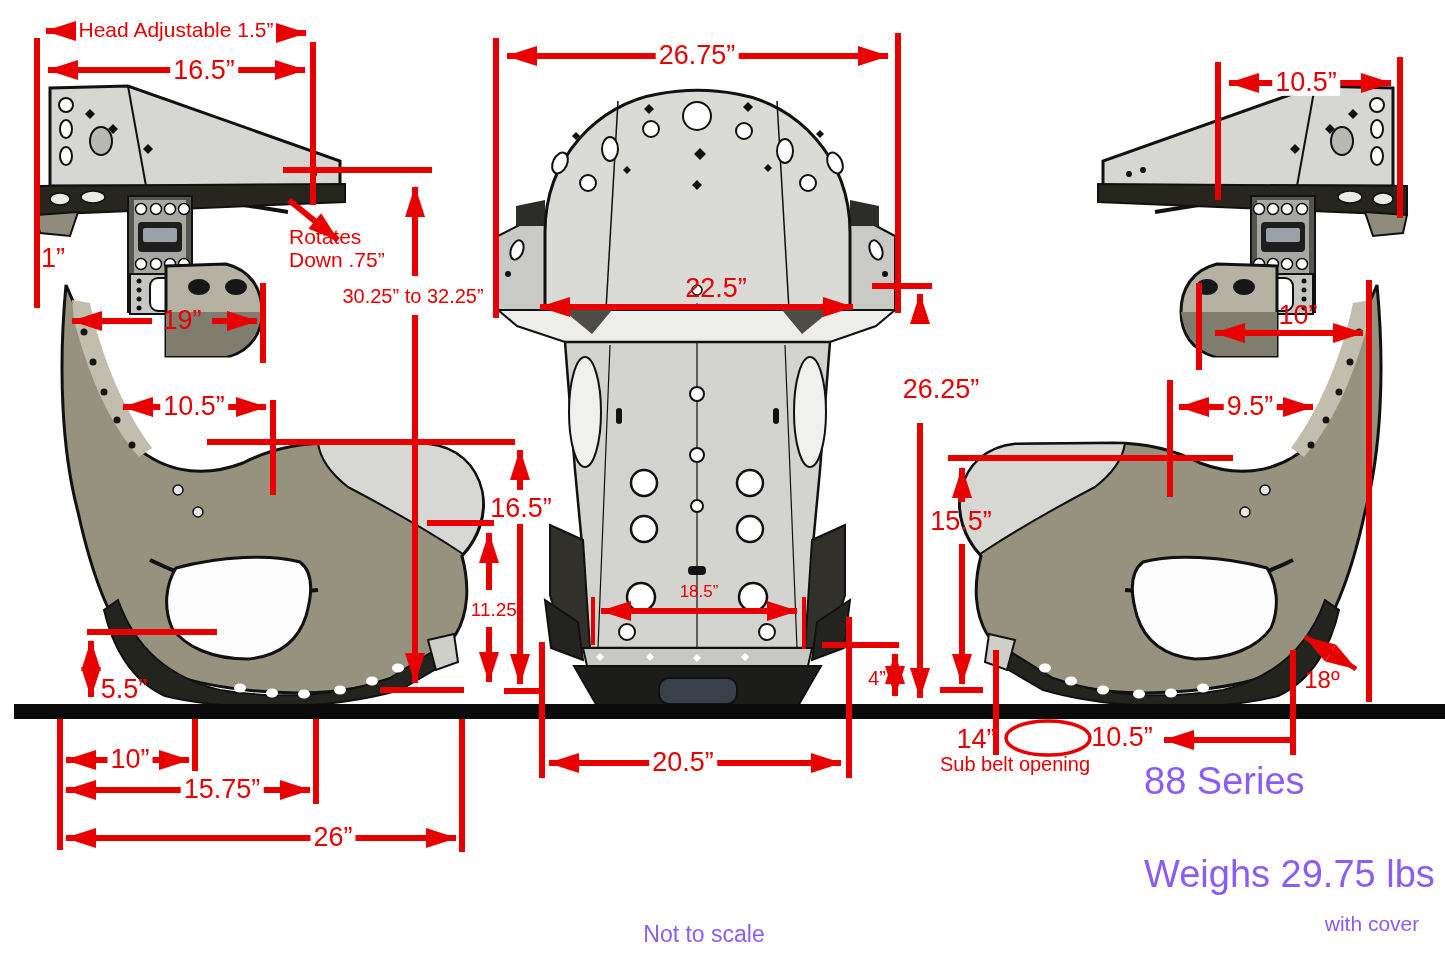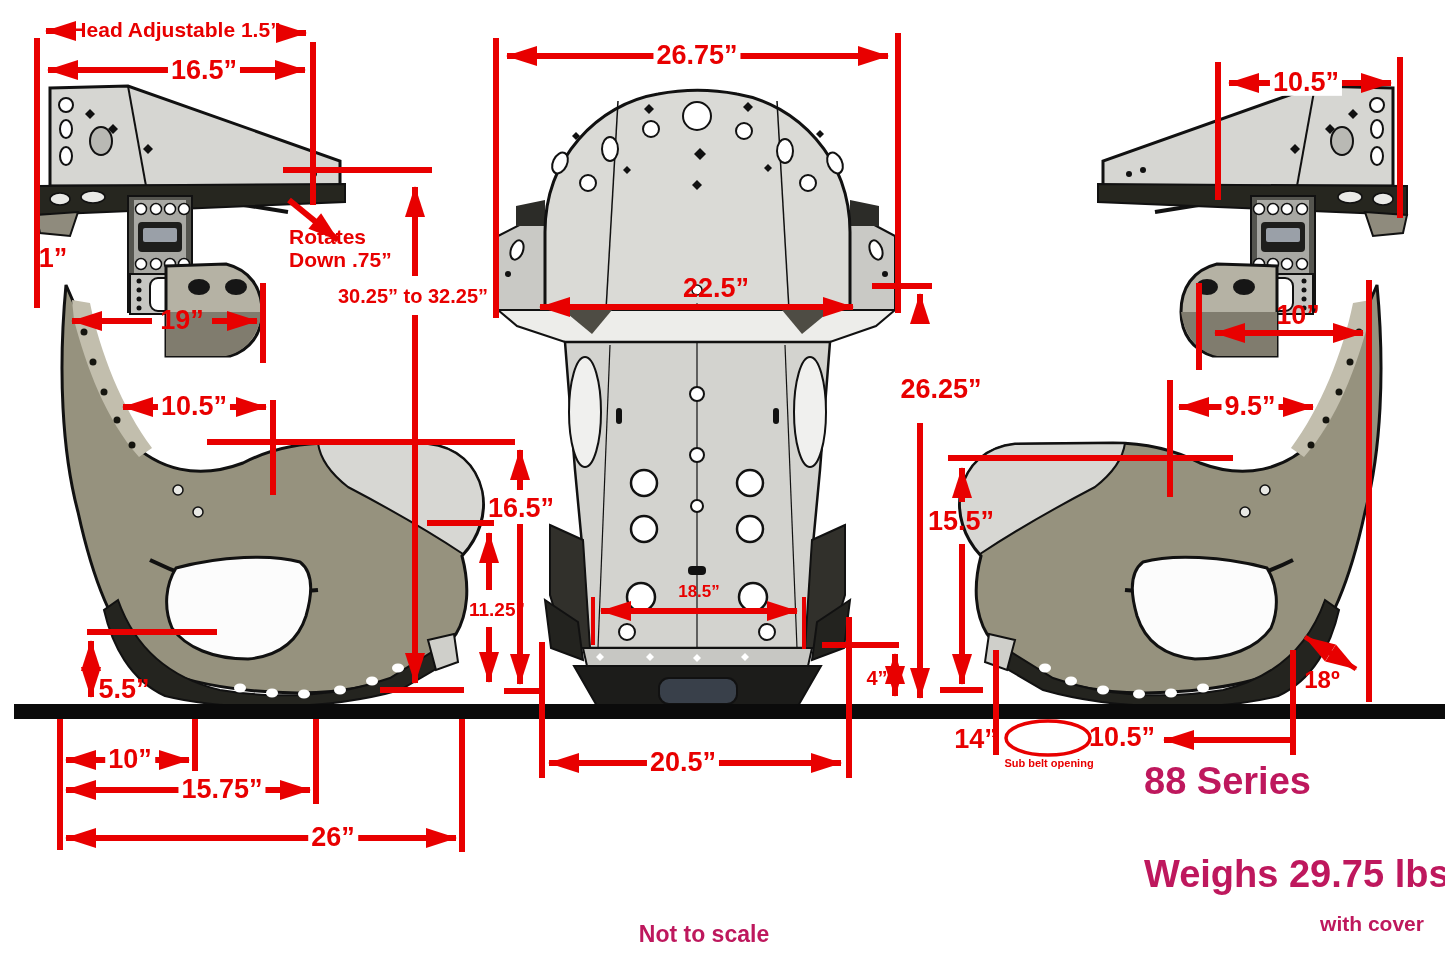--- a/index.html
+++ b/index.html
@@ -8,27 +8,27 @@
     width:1445px;height:963px;
     background:#ffffff;
     overflow:hidden;
     font-family:"Liberation Sans",sans-serif;
   }
   #drawing{position:absolute;left:0;top:0;}
   .lbl{
     position:absolute;
     transform:translate(-50%,-50%);
     color:#e80000;
-    font-weight:bold;
+    font-weight:normal;
     white-space:nowrap;
     line-height:1.05;
     z-index:5;
   }
   .lbl.bg{background:#ffffff;padding:0 3px;}
-  .lbl.black{color:#be185d;}
+  .lbl.black{color:#8b5cf6;}
   .lbl.left{transform:translate(0,-50%);margin-left:37px;}
 </style>
 </head>
 <body>
 
 <div id="canvas">
 
 <svg id="drawing" width="1445" height="963" viewBox="0 0 1445 963" xmlns="http://www.w3.org/2000/svg">
   <defs>
     <marker id="ar" markerUnits="userSpaceOnUse" markerWidth="34" markerHeight="26" refX="31" refY="13" orient="auto-start-reverse">
@@ -294,20 +294,20 @@
 <div class="lbl bg" style="left:683px;top:762px;font-size:27px">20.5”</div>
 <div class="lbl" style="left:941px;top:389px;font-size:27px">26.25”</div>
 <div class="lbl" style="left:961px;top:521px;font-size:27px">15.5”</div>
 <div class="lbl" style="left:877px;top:678px;font-size:20px">4”</div>
 <div class="lbl bg" style="left:1306px;top:82px;font-size:27px">10.5”</div>
 <div class="lbl" style="left:1298px;top:315px;font-size:27px">10”</div>
 <div class="lbl bg" style="left:1250px;top:406px;font-size:27px">9.5”</div>
 <div class="lbl" style="left:1322px;top:680px;font-size:24px">18º</div>
 <div class="lbl" style="left:976px;top:739px;font-size:27px">14”</div>
 <div class="lbl" style="left:1122px;top:737px;font-size:27px">10.5”</div>
-<div class="lbl" style="left:1049px;top:764px;font-size:11px">Sub belt opening</div>
+<div class="lbl" style="left:1015px;top:764px;font-size:20px">Sub belt opening</div>
 
 <div class="lbl black left" style="left:1107px;top:782px;font-size:38px">88 Series</div>
 <div class="lbl black left" style="left:1107px;top:875px;font-size:38px">Weighs 29.75 lbs</div>
 <div class="lbl black" style="left:704px;top:934px;font-size:23px">Not to scale</div>
 <div class="lbl black" style="left:1372px;top:924px;font-size:21px">with cover</div>
 
 </div>
 
 </body></html>

